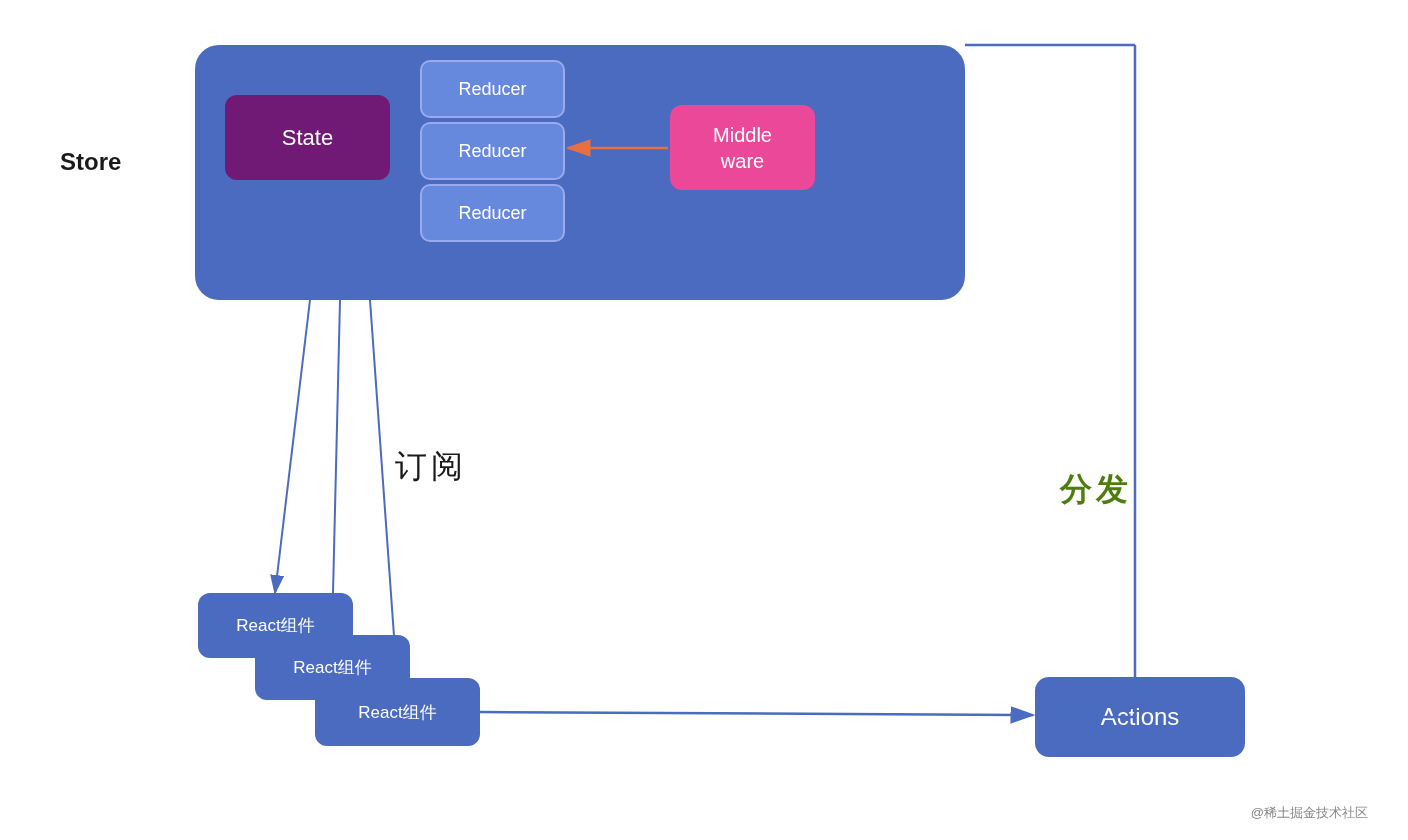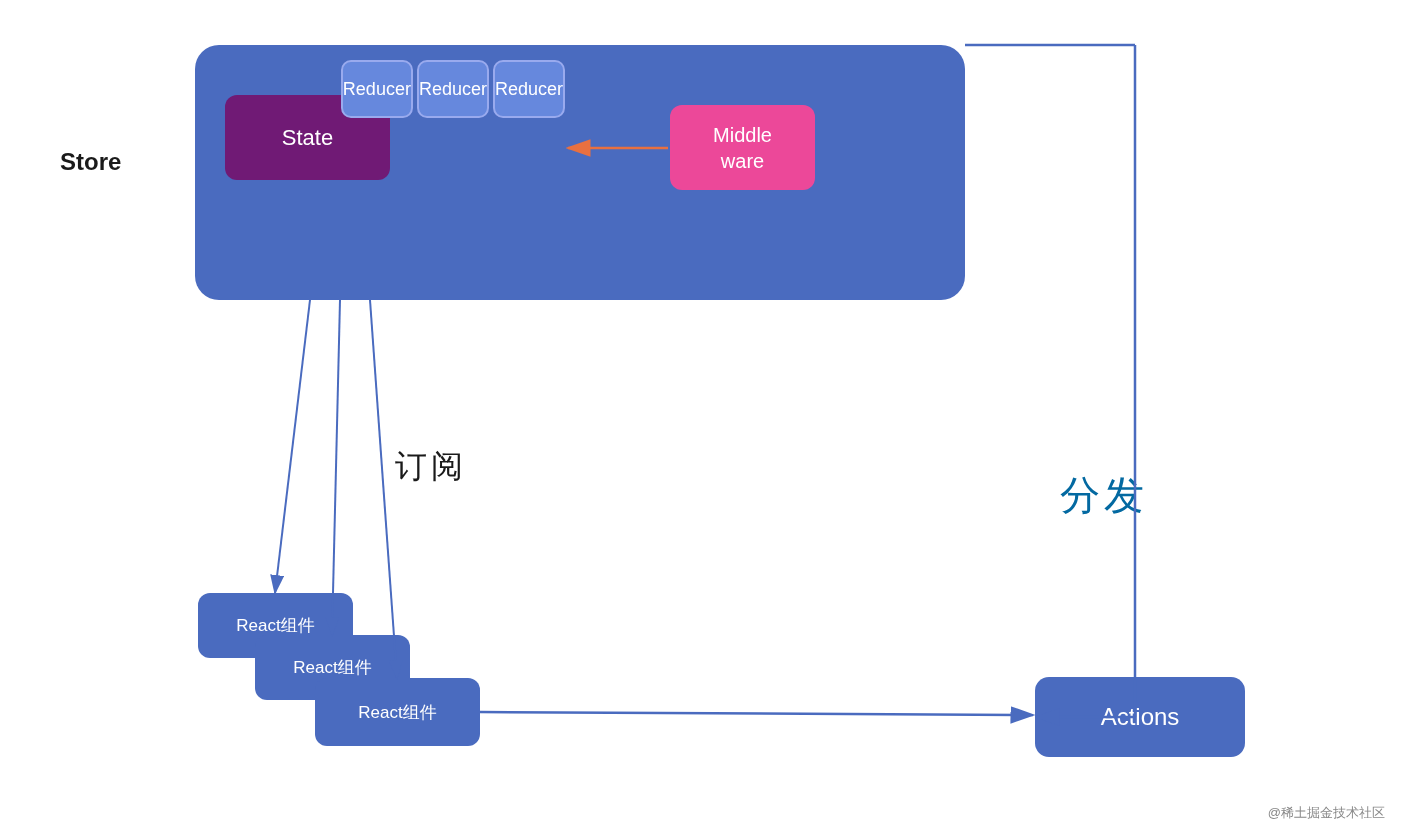--- a/index.html
+++ b/index.html
@@ -57,23 +57,22 @@
       font-weight: 500;
     }
 
     
     .reducer-group {
       position: absolute;
       top: 60px;
       left: 420px;
       width: 145px;
       display: flex;
-      flex-direction: row;
+      flex-direction: column;
       gap: 4px;
-      justify-content: flex-end;
     }
 
     .reducer-box {
       width: 145px;
       height: 58px;
       background: #6688dd;
       border-radius: 10px;
       display: flex;
       align-items: center;
       justify-content: center;
@@ -177,31 +176,31 @@
       font-weight: 500;
       color: #1a1a1a;
       letter-spacing: 4px;
     }
 
     
     .dispatch-label {
       position: absolute;
       top: 468px;
       left: 1060px;
-      font-size: 40px;
-      font-weight: 400;
-      color: #0369a1;
+      font-size: 32px;
+      font-weight: 700;
+      color: #4d7c0f;
       letter-spacing: 4px;
     }
 
     
     .watermark {
       position: absolute;
       bottom: 18px;
-      right: 23px;
+      right: 40px;
       font-size: 13px;
       color: #888;
     }
 
     
     .arrows-svg {
       position: absolute;
       top: 0;
       left: 0;
       width: 1408px;

